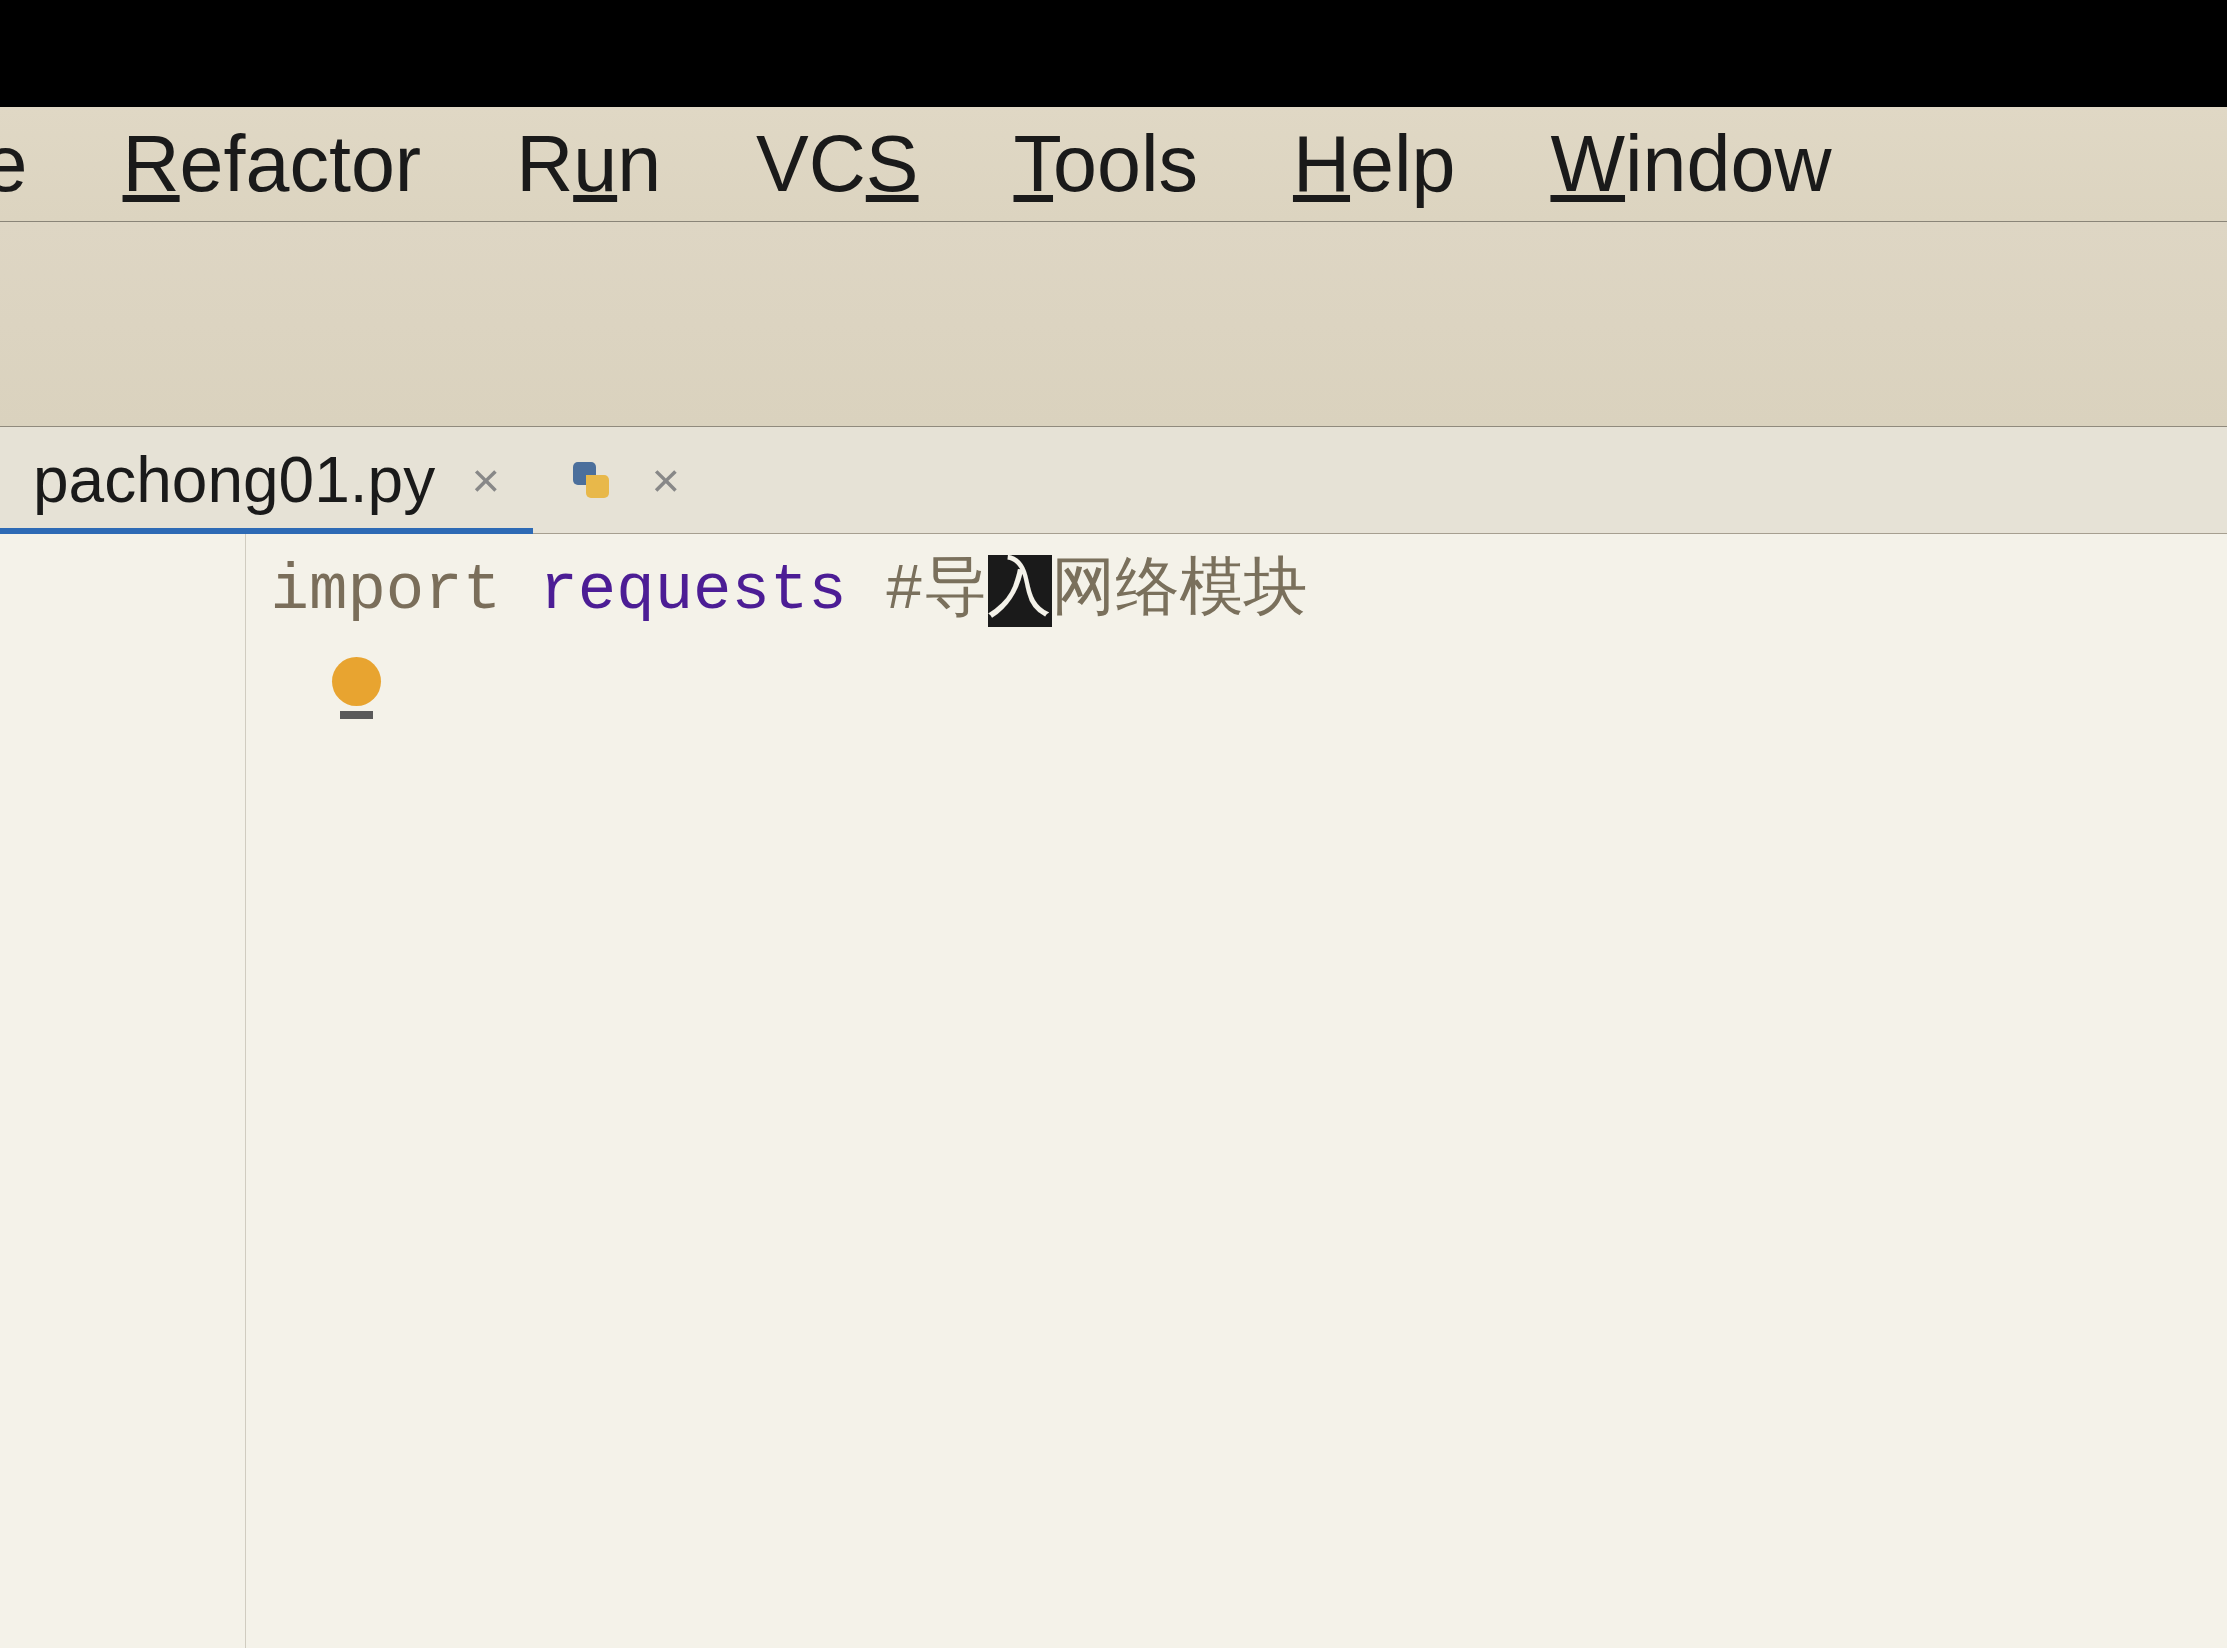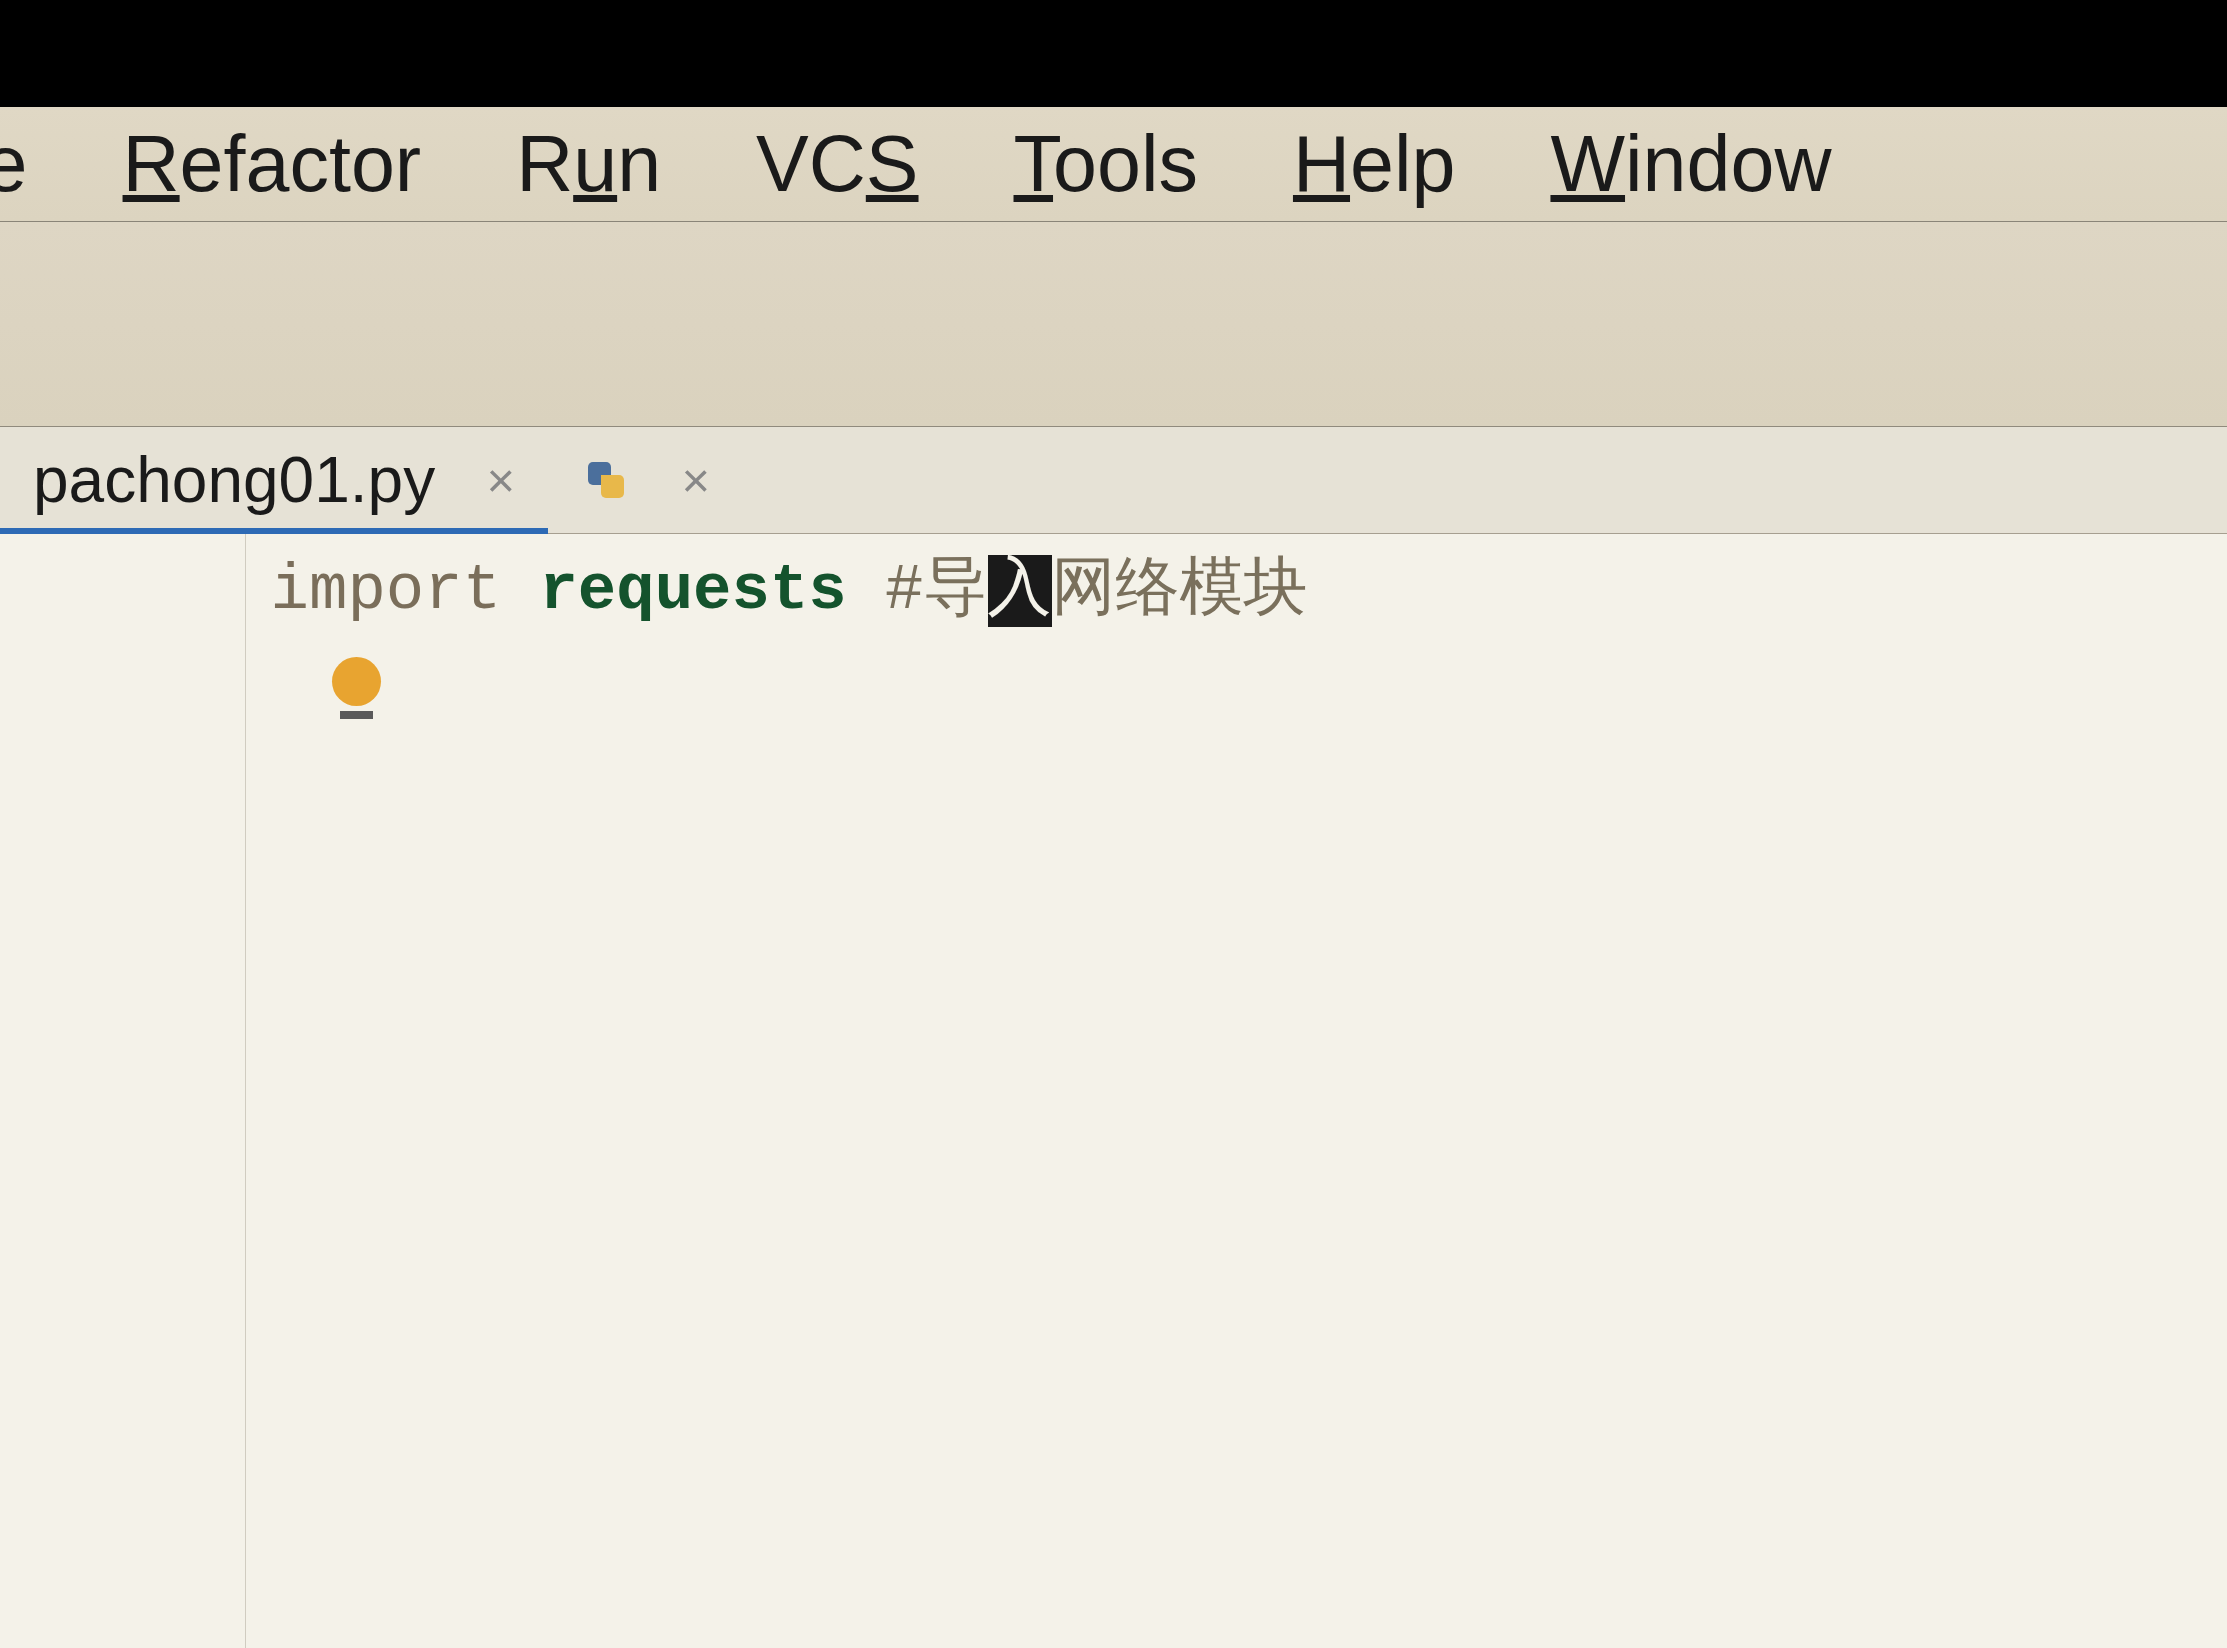--- a/index.html
+++ b/index.html
@@ -63,21 +63,21 @@
       align-items: stretch;
       background: #e6e2d6;
       border-bottom: 1.6px solid #a69f90;
       height: 107px;
     }
     
     .tab {
       display: flex;
       align-items: center;
       padding: 0 33px;
-      gap: 35px;
+      gap: 20px;
       font-size: 64px;
       color: #1a1a1a;
       cursor: pointer;
       position: relative;
     }
     
     .tab.active::after {
       content: "";
       position: absolute;
       bottom: -4.9px;
@@ -129,22 +129,21 @@
       white-space: pre;
       line-height: 1.3;
     }
     
     .code-keyword {
       color: #7a6e5a;
       margin-top: 34px;
     }
     
     .code-module {
-      color: #14532d;
-      font-weight: bold;
+      color: #4c1d95;
     }
     
     .code-comment {
       color: #7a705c;
     }
     
     .code-comment .cursor-char {
       background: #1a1a1a;
       color: #f4f2e9;
     }

